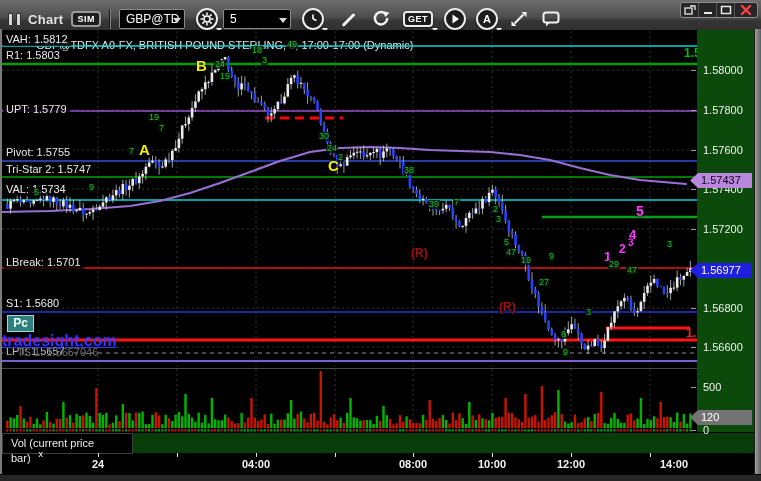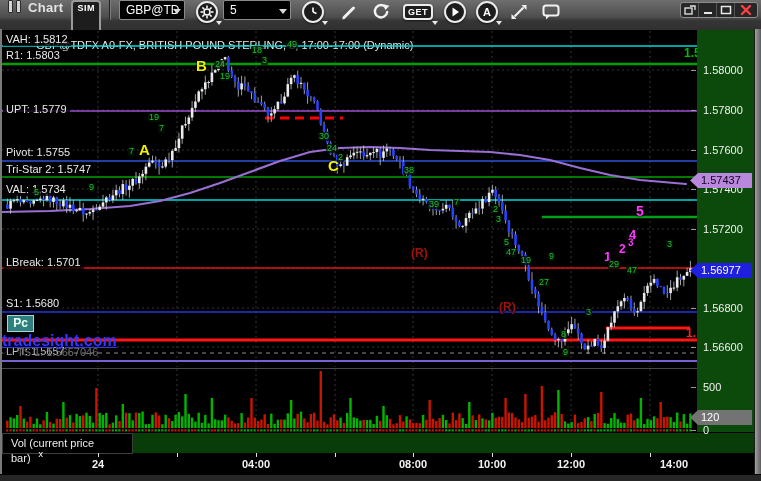--- a/index.html
+++ b/index.html
@@ -2,21 +2,21 @@
 <html><head>
 <meta charset="utf-8">
 <style>
   html,body{margin:0;padding:0;background:#111;}
   *{box-sizing:border-box;}
   .window{position:relative;width:761px;height:481px;background:#000;overflow:hidden;
           font-family:"Liberation Sans",sans-serif;-webkit-font-smoothing:antialiased;}
   
   .toolbar{position:absolute;left:0;top:0;width:761px;height:39px;
     background:linear-gradient(180deg,#6e6e6e 0%,#4d4d4d 45%,#353535 55%,#2c2c2c 100%);
-    border-bottom:1px solid #101010;display:flex;}
+    border-bottom:1px solid #101010;display:flex;align-items:center;}
   .app-icon{display:flex;gap:3px;margin:0 7px 0 8px;}
   .app-icon i{display:block;width:5px;height:13px;background:#d6d6d6;border:1px solid #2a2a2a;border-radius:1px;}
   .win-title{color:#e3e3e3;font-size:13px;font-weight:bold;margin-right:8px;letter-spacing:.3px;}
   .badge{background:#1d1d1d;border:2px solid #9a9a9a;border-radius:4px;color:#fff;
     font-size:9px;font-weight:bold;padding:1px 4px;letter-spacing:.5px;}
   .tb-sep{width:2px;height:20px;margin:0 8px;border-left:1px solid #222;border-right:1px solid #7c7c7c;}
   .combo{position:relative;height:20px;background:#000;border:1px solid #8a8a8a;border-radius:2px;
     color:#fff;font-size:12px;line-height:18px;padding:0 16px 0 6px;margin-right:6px;cursor:default;}
   .caret{position:absolute;right:3px;top:8px;width:0;height:0;border-left:4px solid transparent;
     border-right:4px solid transparent;border-top:5px solid #d9d9d9;}

